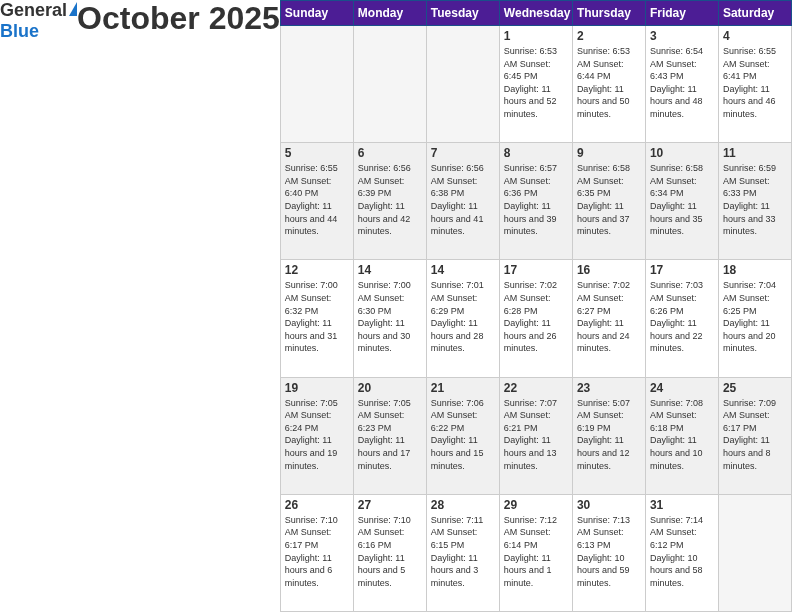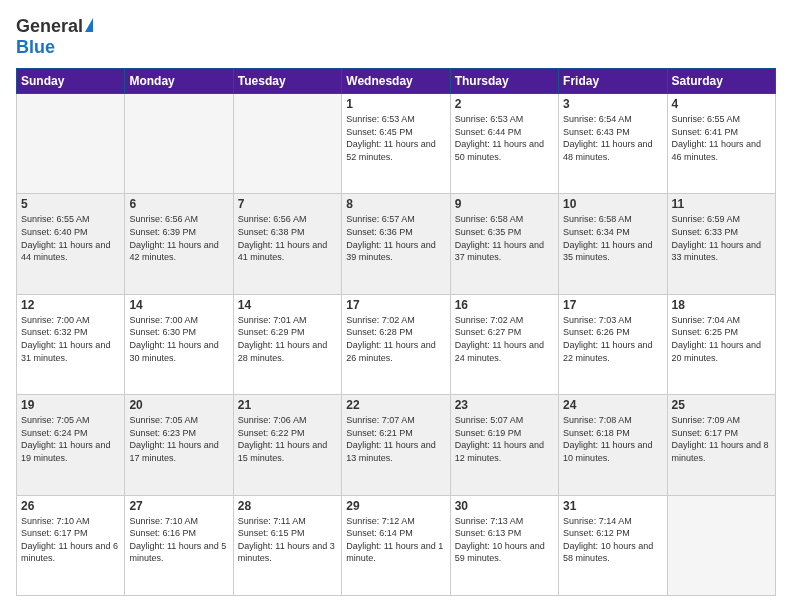--- a/index.html
+++ b/index.html
@@ -6,23 +6,22 @@
     body {
       font-family: Arial, sans-serif;
       background: #fff;
       width: 792px;
       height: 612px;
       overflow: hidden;
     }
     .page {
       width: 792px;
       height: 612px;
-      padding: 16px;
       display: flex;
-      flex-direction: column;
+      flex-direction: row;
     }
     .header {
       display: flex;
       justify-content: space-between;
       align-items: flex-start;
       margin-bottom: 10px;
     }
     .logo {
       display: flex;
       flex-direction: column;
@@ -108,20 +107,21 @@
 <div class="page">
   <div class="header">
     <div class="logo">
       <div class="logo-text">
         <span class="logo-general">General</span>
         <span class="logo-icon"></span>
       </div>
       <span class="logo-blue">Blue</span>
     </div>
     <div class="title-block">
+      <div class="title-month">October 2025</div>
     </div>
   </div>
 
   <table class="calendar">
     <thead>
       <tr>
       <th>Sunday</th>
           <th>Monday</th>
           <th>Tuesday</th>
           <th>Wednesday</th>

